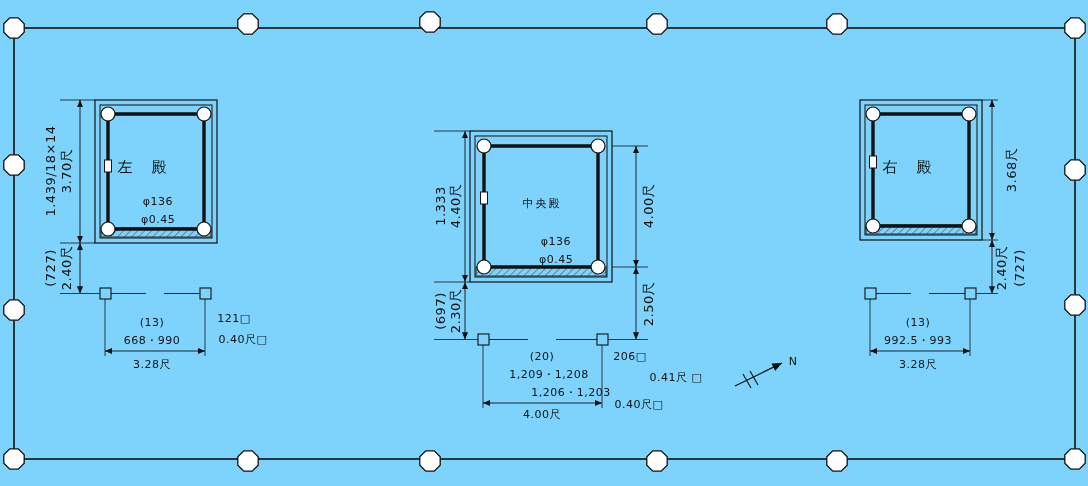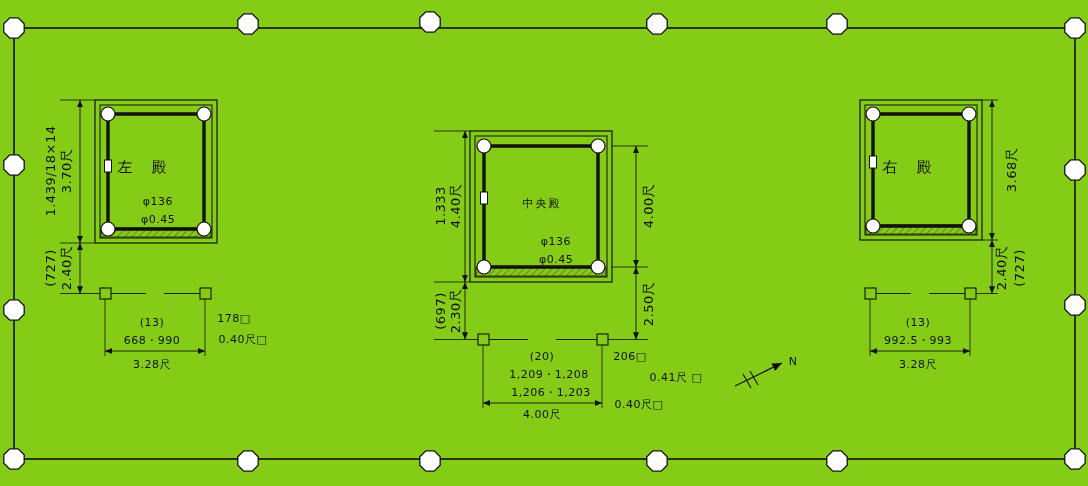--- a/index.html
+++ b/index.html
@@ -1,19 +1,19 @@
 <!DOCTYPE html>
 <html><head>
 <meta charset="utf-8">
 <style>
   html,body{margin:0;padding:0;background:#fff;}
   #canvas{
     position:relative;
     width:1088px;height:486px;
-    background:#84cc16;
+    background:#7dd3fc;
     font-family:"DejaVu Sans","Liberation Sans",sans-serif;
     color:#111;
     overflow:hidden;
   }
   #canvas svg{position:absolute;left:0;top:0;}
   .t{
     position:absolute;
     transform:translate(-50%,-50%);
     font-size:11px;
     letter-spacing:0.5px;
@@ -152,35 +152,35 @@
   <span class="t hall" style="left:143px;top:167px">左　殿</span>
   <span class="t" style="left:158px;top:201px">φ136</span>
   <span class="t" style="left:158px;top:219px">φ0.45</span>
   <span class="v" style="left:50px;top:171px">1.439/18×14</span>
   <span class="v" style="left:67px;top:171px">3.70尺</span>
   <span class="v" style="left:67px;top:268px">2.40尺</span>
   <span class="v" style="left:50px;top:268px">(727)</span>
   <span class="t" style="left:152px;top:322px">(13)</span>
   <span class="t" style="left:152px;top:340px">668・990</span>
   <span class="t" style="left:152px;top:364px">3.28尺</span>
-  <span class="t" style="left:234px;top:318px">178□</span>
+  <span class="t" style="left:234px;top:318px">121□</span>
   <span class="t" style="left:243px;top:339px">0.40尺□</span>
 
   <span class="t hall-big" style="left:542px;top:203px">中央殿</span>
   <span class="t" style="left:556px;top:241px">φ136</span>
   <span class="t" style="left:556px;top:259px">φ0.45</span>
   <span class="v" style="left:440px;top:206px">1.333</span>
   <span class="v" style="left:456px;top:206px">4.40尺</span>
   <span class="v" style="left:456px;top:311px">2.30尺</span>
   <span class="v" style="left:440px;top:311px">(697)</span>
   <span class="v" style="left:649px;top:206px">4.00尺</span>
   <span class="v" style="left:649px;top:304px">2.50尺</span>
   <span class="t" style="left:542px;top:356px">(20)</span>
   <span class="t" style="left:549px;top:374px">1,209・1,208</span>
-  <span class="t" style="left:551px;top:392px">1,206・1,203</span>
+  <span class="t" style="left:571px;top:392px">1,206・1,203</span>
   <span class="t" style="left:542px;top:414px">4.00尺</span>
   <span class="t" style="left:630px;top:356px">206□</span>
   <span class="t" style="left:676px;top:377px">0.41尺 □</span>
   <span class="t" style="left:639px;top:404px">0.40尺□</span>
 
   <span class="t hall" style="left:908px;top:167px">右　殿</span>
   <span class="v" style="left:1012px;top:170px">3.68尺</span>
   <span class="v" style="left:1002px;top:268px">2.40尺</span>
   <span class="v" style="left:1019px;top:268px">(727)</span>
   <span class="t" style="left:918px;top:322px">(13)</span>

